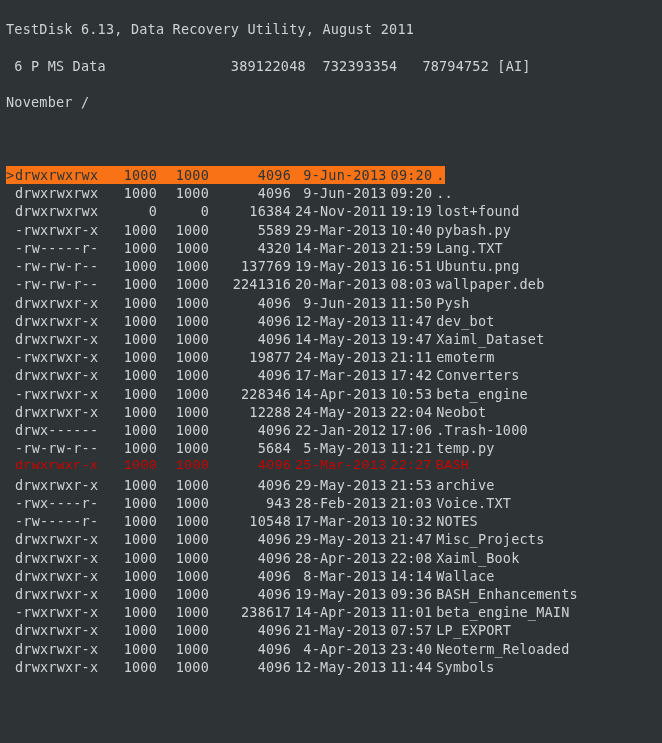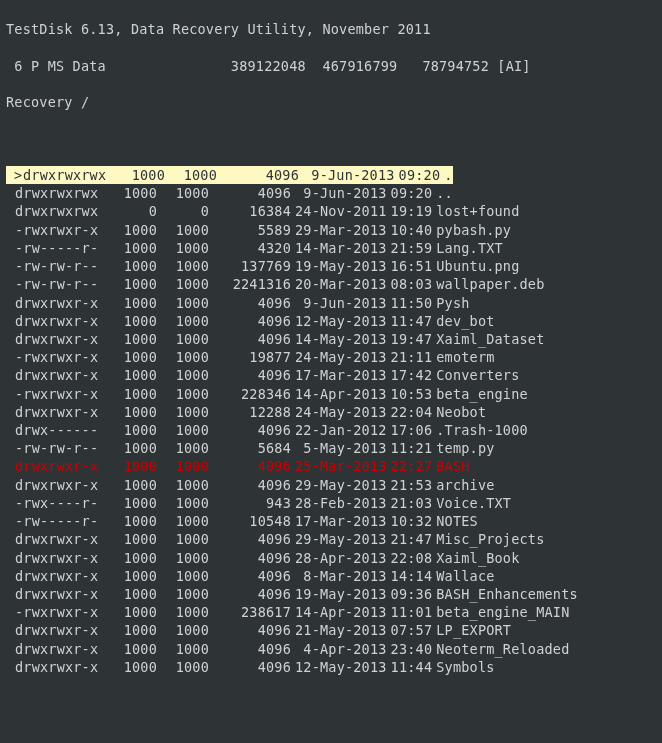--- a/index.html
+++ b/index.html
@@ -14,42 +14,41 @@
     height: 743px;
     overflow: hidden;
     letter-spacing: 0.2px;
   }
   .screen {
     padding: 2px 6px 4px 6px;
     white-space: pre;
   }
   .line { display: block; }
   .sel {
-    background: #fef9c3;
+    background: #f97316;
     color: #2e3336;
-    padding-left: 8px;
   }
-  .red { color: #cc0000; }
+  .red { color: #cc0000; font-family: Liberation Mono, monospace; }
   .row span { display: inline-block; }
   .perm  { width: 90px; }
   .owner { width: 52px; text-align: right; }
   .group { width: 52px; text-align: right; padding-left: 0; }
   .size  { width: 82px; text-align: right; }
   .date  { padding-left: 4px; }
   .time  { padding-left: 4px; }
   .name  { padding-left: 4px; }
   .prefix { width: 9px; display: inline-block; }
   .blank { height: 1.35em; }
 </style>
 </head>
 <body>
 
 <div class="screen">
-<span class="line">TestDisk 6.13, Data Recovery Utility, November 2011</span>
-<span class="line"> 6 P MS Data               389122048  467916799   78794752 [AI]</span>
-<span class="line">Recovery /</span>
+<span class="line">TestDisk 6.13, Data Recovery Utility, August 2011</span>
+<span class="line"> 6 P MS Data               389122048  732393354   78794752 [AI]</span>
+<span class="line">November /</span>
 <div class="blank"></div>
 <div id="file-list"><div class="row line"><span class="sel"><span class="prefix">&gt;</span><span class="perm">drwxrwxrwx</span><span class="owner">1000</span><span class="group">1000</span><span class="size">4096</span><span class="date"> 9-Jun-2013</span><span class="time">09:20</span><span class="name">.</span></span></div><div class="row line"><span><span class="prefix"> </span><span class="perm">drwxrwxrwx</span><span class="owner">1000</span><span class="group">1000</span><span class="size">4096</span><span class="date"> 9-Jun-2013</span><span class="time">09:20</span><span class="name">..</span></span></div><div class="row line"><span><span class="prefix"> </span><span class="perm">drwxrwxrwx</span><span class="owner">0</span><span class="group">0</span><span class="size">16384</span><span class="date">24-Nov-2011</span><span class="time">19:19</span><span class="name">lost+found</span></span></div><div class="row line"><span><span class="prefix"> </span><span class="perm">-rwxrwxr-x</span><span class="owner">1000</span><span class="group">1000</span><span class="size">5589</span><span class="date">29-Mar-2013</span><span class="time">10:40</span><span class="name">pybash.py</span></span></div><div class="row line"><span><span class="prefix"> </span><span class="perm">-rw-----r-</span><span class="owner">1000</span><span class="group">1000</span><span class="size">4320</span><span class="date">14-Mar-2013</span><span class="time">21:59</span><span class="name">Lang.TXT</span></span></div><div class="row line"><span><span class="prefix"> </span><span class="perm">-rw-rw-r--</span><span class="owner">1000</span><span class="group">1000</span><span class="size">137769</span><span class="date">19-May-2013</span><span class="time">16:51</span><span class="name">Ubuntu.png</span></span></div><div class="row line"><span><span class="prefix"> </span><span class="perm">-rw-rw-r--</span><span class="owner">1000</span><span class="group">1000</span><span class="size">2241316</span><span class="date">20-Mar-2013</span><span class="time">08:03</span><span class="name">wallpaper.deb</span></span></div><div class="row line"><span><span class="prefix"> </span><span class="perm">drwxrwxr-x</span><span class="owner">1000</span><span class="group">1000</span><span class="size">4096</span><span class="date"> 9-Jun-2013</span><span class="time">11:50</span><span class="name">Pysh</span></span></div><div class="row line"><span><span class="prefix"> </span><span class="perm">drwxrwxr-x</span><span class="owner">1000</span><span class="group">1000</span><span class="size">4096</span><span class="date">12-May-2013</span><span class="time">11:47</span><span class="name">dev_bot</span></span></div><div class="row line"><span><span class="prefix"> </span><span class="perm">drwxrwxr-x</span><span class="owner">1000</span><span class="group">1000</span><span class="size">4096</span><span class="date">14-May-2013</span><span class="time">19:47</span><span class="name">Xaiml_Dataset</span></span></div><div class="row line"><span><span class="prefix"> </span><span class="perm">-rwxrwxr-x</span><span class="owner">1000</span><span class="group">1000</span><span class="size">19877</span><span class="date">24-May-2013</span><span class="time">21:11</span><span class="name">emoterm</span></span></div><div class="row line"><span><span class="prefix"> </span><span class="perm">drwxrwxr-x</span><span class="owner">1000</span><span class="group">1000</span><span class="size">4096</span><span class="date">17-Mar-2013</span><span class="time">17:42</span><span class="name">Converters</span></span></div><div class="row line"><span><span class="prefix"> </span><span class="perm">-rwxrwxr-x</span><span class="owner">1000</span><span class="group">1000</span><span class="size">228346</span><span class="date">14-Apr-2013</span><span class="time">10:53</span><span class="name">beta_engine</span></span></div><div class="row line"><span><span class="prefix"> </span><span class="perm">drwxrwxr-x</span><span class="owner">1000</span><span class="group">1000</span><span class="size">12288</span><span class="date">24-May-2013</span><span class="time">22:04</span><span class="name">Neobot</span></span></div><div class="row line"><span><span class="prefix"> </span><span class="perm">drwx------</span><span class="owner">1000</span><span class="group">1000</span><span class="size">4096</span><span class="date">22-Jan-2012</span><span class="time">17:06</span><span class="name">.Trash-1000</span></span></div><div class="row line"><span><span class="prefix"> </span><span class="perm">-rw-rw-r--</span><span class="owner">1000</span><span class="group">1000</span><span class="size">5684</span><span class="date"> 5-May-2013</span><span class="time">11:21</span><span class="name">temp.py</span></span></div><div class="row line red"><span><span class="prefix"> </span><span class="perm">drwxrwxr-x</span><span class="owner">1000</span><span class="group">1000</span><span class="size">4096</span><span class="date">25-Mar-2013</span><span class="time">22:27</span><span class="name">BASH</span></span></div><div class="row line"><span><span class="prefix"> </span><span class="perm">drwxrwxr-x</span><span class="owner">1000</span><span class="group">1000</span><span class="size">4096</span><span class="date">29-May-2013</span><span class="time">21:53</span><span class="name">archive</span></span></div><div class="row line"><span><span class="prefix"> </span><span class="perm">-rwx----r-</span><span class="owner">1000</span><span class="group">1000</span><span class="size">943</span><span class="date">28-Feb-2013</span><span class="time">21:03</span><span class="name">Voice.TXT</span></span></div><div class="row line"><span><span class="prefix"> </span><span class="perm">-rw-----r-</span><span class="owner">1000</span><span class="group">1000</span><span class="size">10548</span><span class="date">17-Mar-2013</span><span class="time">10:32</span><span class="name">NOTES</span></span></div><div class="row line"><span><span class="prefix"> </span><span class="perm">drwxrwxr-x</span><span class="owner">1000</span><span class="group">1000</span><span class="size">4096</span><span class="date">29-May-2013</span><span class="time">21:47</span><span class="name">Misc_Projects</span></span></div><div class="row line"><span><span class="prefix"> </span><span class="perm">drwxrwxr-x</span><span class="owner">1000</span><span class="group">1000</span><span class="size">4096</span><span class="date">28-Apr-2013</span><span class="time">22:08</span><span class="name">Xaiml_Book</span></span></div><div class="row line"><span><span class="prefix"> </span><span class="perm">drwxrwxr-x</span><span class="owner">1000</span><span class="group">1000</span><span class="size">4096</span><span class="date"> 8-Mar-2013</span><span class="time">14:14</span><span class="name">Wallace</span></span></div><div class="row line"><span><span class="prefix"> </span><span class="perm">drwxrwxr-x</span><span class="owner">1000</span><span class="group">1000</span><span class="size">4096</span><span class="date">19-May-2013</span><span class="time">09:36</span><span class="name">BASH_Enhancements</span></span></div><div class="row line"><span><span class="prefix"> </span><span class="perm">-rwxrwxr-x</span><span class="owner">1000</span><span class="group">1000</span><span class="size">238617</span><span class="date">14-Apr-2013</span><span class="time">11:01</span><span class="name">beta_engine_MAIN</span></span></div><div class="row line"><span><span class="prefix"> </span><span class="perm">drwxrwxr-x</span><span class="owner">1000</span><span class="group">1000</span><span class="size">4096</span><span class="date">21-May-2013</span><span class="time">07:57</span><span class="name">LP_EXPORT</span></span></div><div class="row line"><span><span class="prefix"> </span><span class="perm">drwxrwxr-x</span><span class="owner">1000</span><span class="group">1000</span><span class="size">4096</span><span class="date"> 4-Apr-2013</span><span class="time">23:40</span><span class="name">Neoterm_Reloaded</span></span></div><div class="row line"><span><span class="prefix"> </span><span class="perm">drwxrwxr-x</span><span class="owner">1000</span><span class="group">1000</span><span class="size">4096</span><span class="date">12-May-2013</span><span class="time">11:44</span><span class="name">Symbols</span></span></div></div>
 
 
 
 
 </div>
 
 </body></html>

